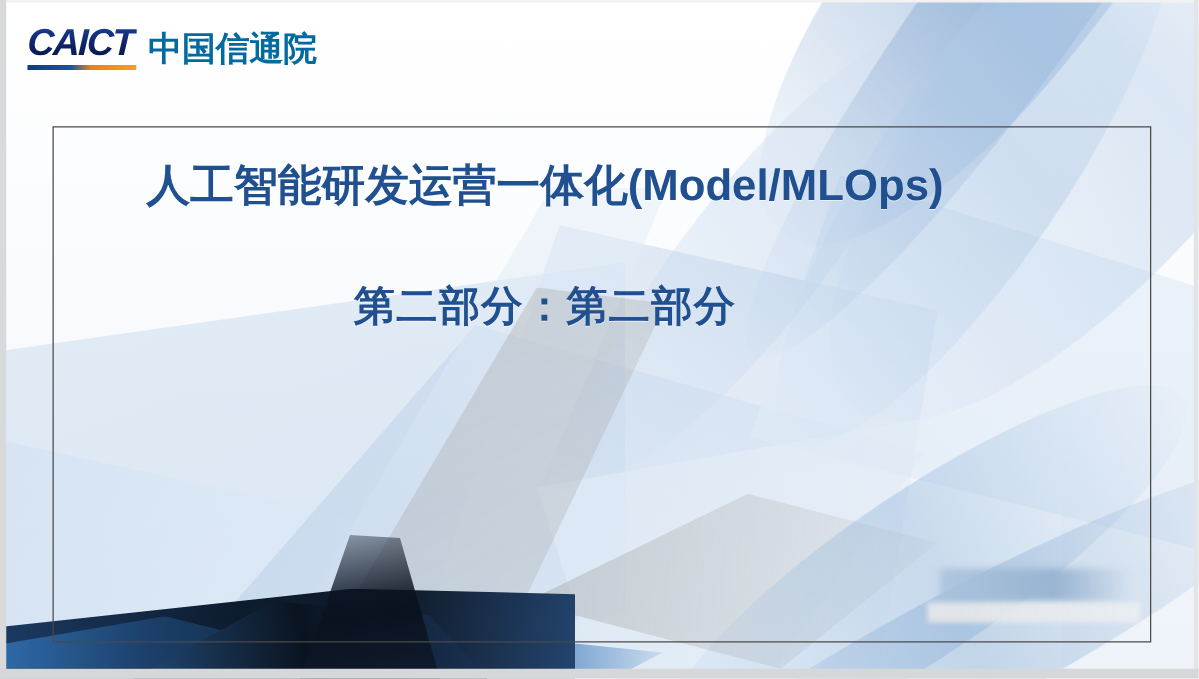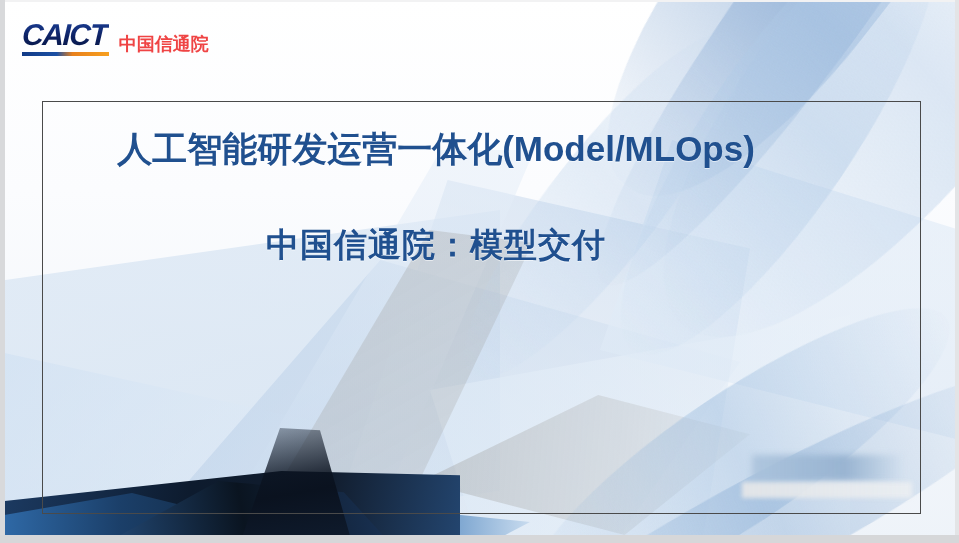--- a/index.html
+++ b/index.html
@@ -230,24 +230,24 @@
     transform: skewX(-2deg);
     padding-right: 2px;
   }
   .logo-rule {
     height: 4px;
     margin-top: 2px;
     background: linear-gradient(90deg, #123a86 0%, #1b50a4 40%, #e8801c 58%, #f7a01f 100%);
   }
   .logo-cn {
     font-family: "Liberation Sans", "DejaVu Sans", sans-serif;
-    font-size: 18px;
+    font-size: 27px;
     font-weight: 700;
     line-height: 1;
-    color: #ef4444;
+    color: #0369a1;
     padding-bottom: 3px;
   }
 
   
   .frame {
     position: absolute;
     left: 42px; top: 101px;
     width: 879px; height: 413px;
     border: 1.5px solid #4a4a4a;
     box-sizing: border-box;
@@ -328,21 +328,21 @@
       <div class="logo-caict">CAICT</div>
       <div class="logo-rule"></div>
     </div>
     <div class="logo-cn">中国信通院</div>
   </div>
 
   <div class="title-block">
     <h1 class="main-title">
       <span>人工智能研发运营一体化(Model/MLOps)</span>
     </h1>
-    <h2 class="sub-title">中国信通院：模型交付</h2>
+    <h2 class="sub-title">第二部分：第二部分</h2>
   </div>
 
   <div class="edge-top"></div>
   <div class="edge-left"></div>
   <div class="edge-right"></div>
   <div class="edge-bottom"></div>
 
 </div>
 
 </body></html>

